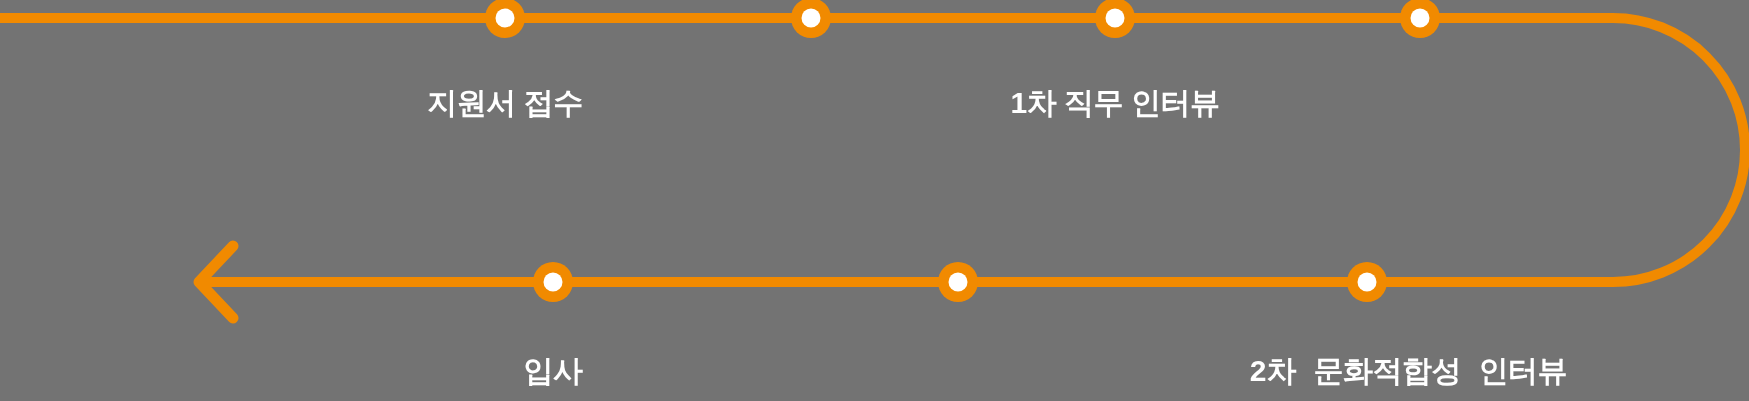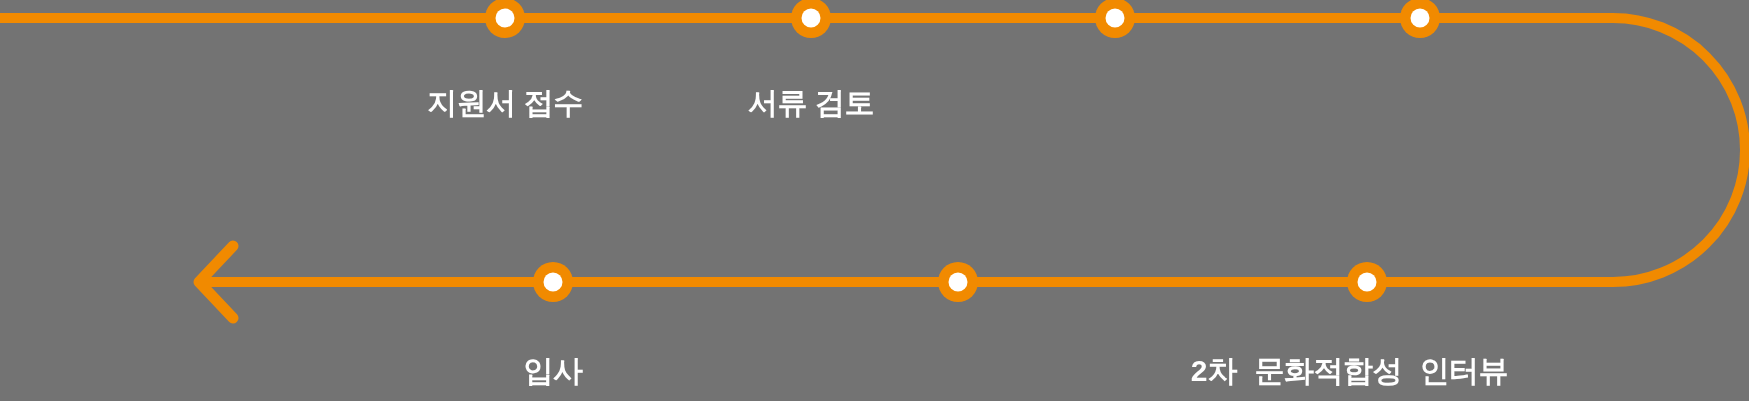--- a/index.html
+++ b/index.html
@@ -74,18 +74,18 @@
         <circle cx="958" cy="282" r="9.5" fill="#FFFFFF"></circle>
       </g>
       <g>
         <circle cx="553" cy="282" r="20" fill="#F18A00"></circle>
         <circle cx="553" cy="282" r="9.5" fill="#FFFFFF"></circle>
       </g>
     </g>
   </svg>
 
   <div class="step-label row-top" style="left:505px">지원서 접수</div>
-  <div class="step-label row-top" style="left:811px">서류 검토</div>
+  <div class="step-label row-top" style="left:1115px">1차 직무 인터뷰</div>
 
-  <div class="step-label row-bottom" style="left:1349px">2차 문화적합성 인터뷰</div>
+  <div class="step-label row-bottom" style="left:1408px">2차 문화적합성 인터뷰</div>
   <div class="step-label row-bottom" style="left:553px">입사</div>
 
 </div>
 
 </body></html>

